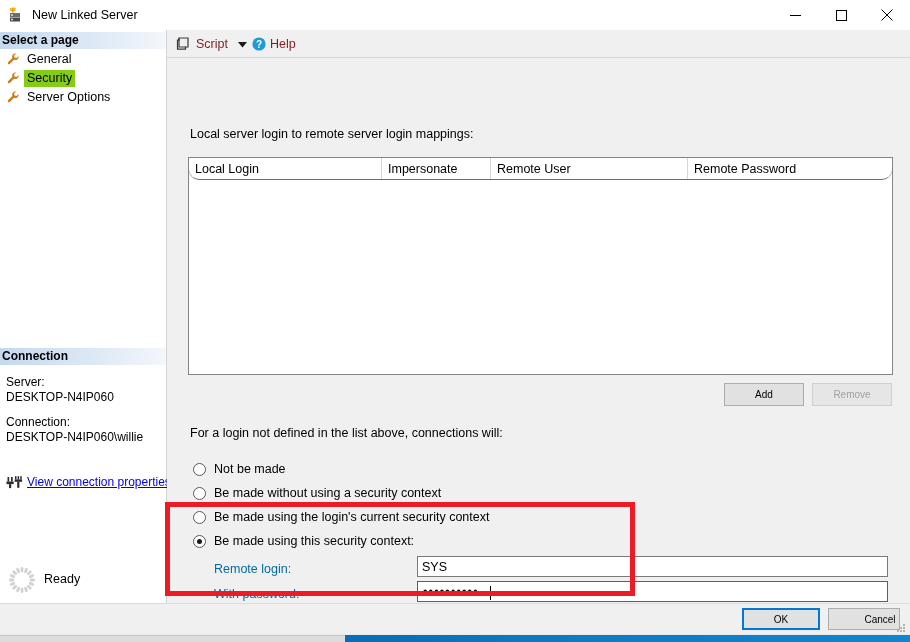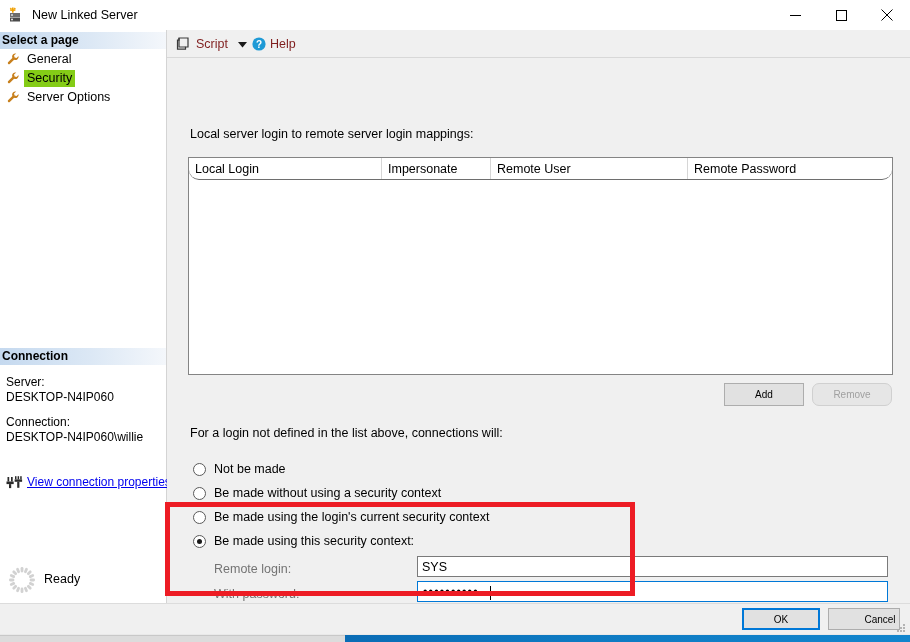--- a/index.html
+++ b/index.html
@@ -170,21 +170,21 @@
   .btn {
     position: absolute;
     background: #e1e1e1;
     border: 1px solid #adadad;
     font-size: 10px; color: #000000;
     font-family: "Liberation Sans", sans-serif;
     display: flex; align-items: center; justify-content: center;
     box-sizing: border-box;
     cursor: default;
   }
-  .btn.disabled { color: #a0a0a0; background: #e6e6e6; border-color: #d0d0d0; border-radius: 7px; }
+  .btn.disabled { color: #a0a0a0; background: #e6e6e6; border-color: #d0d0d0; }
   .btn-add { left: 557px; top: 325px; width: 80px; height: 23px; }
   .btn-remove { left: 645px; top: 325px; width: 80px; height: 23px; }
 
   
   .radio-row {
     position: absolute; left: 26px;
     height: 18px;
     display: flex; align-items: center;
     white-space: nowrap;
   }
@@ -201,21 +201,21 @@
     content: "";
     position: absolute; left: 3px; top: 3px;
     width: 5px; height: 5px; border-radius: 50%;
     background: #1a1a1a;
   }
   .radio-row .rlbl { font-size: 12.5px; color: #000000; line-height: 16px; }
 
   
   .fld-label {
     position: absolute;
-    font-size: 12.5px; color: #737373;
+    font-size: 12.5px; color: #0369a1;
     line-height: 16px;
     white-space: nowrap;
   }
   .txtinput {
     position: absolute;
     background: #ffffff;
     border: 1px solid #7a7a7a;
     font-size: 12.5px;
     font-family: "Liberation Sans", sans-serif;
     color: #000000;

